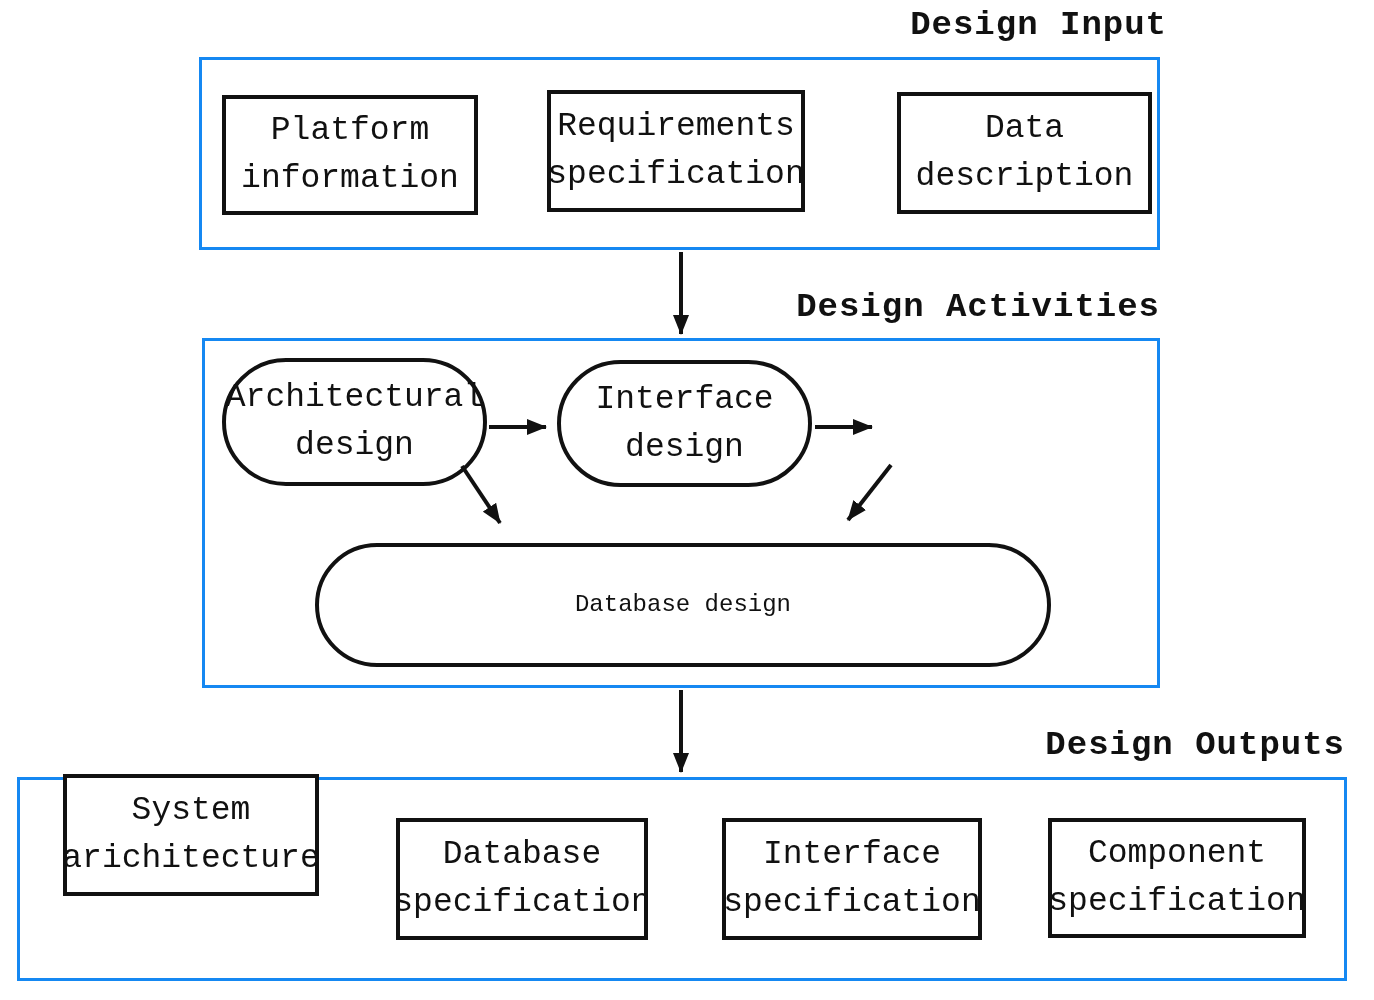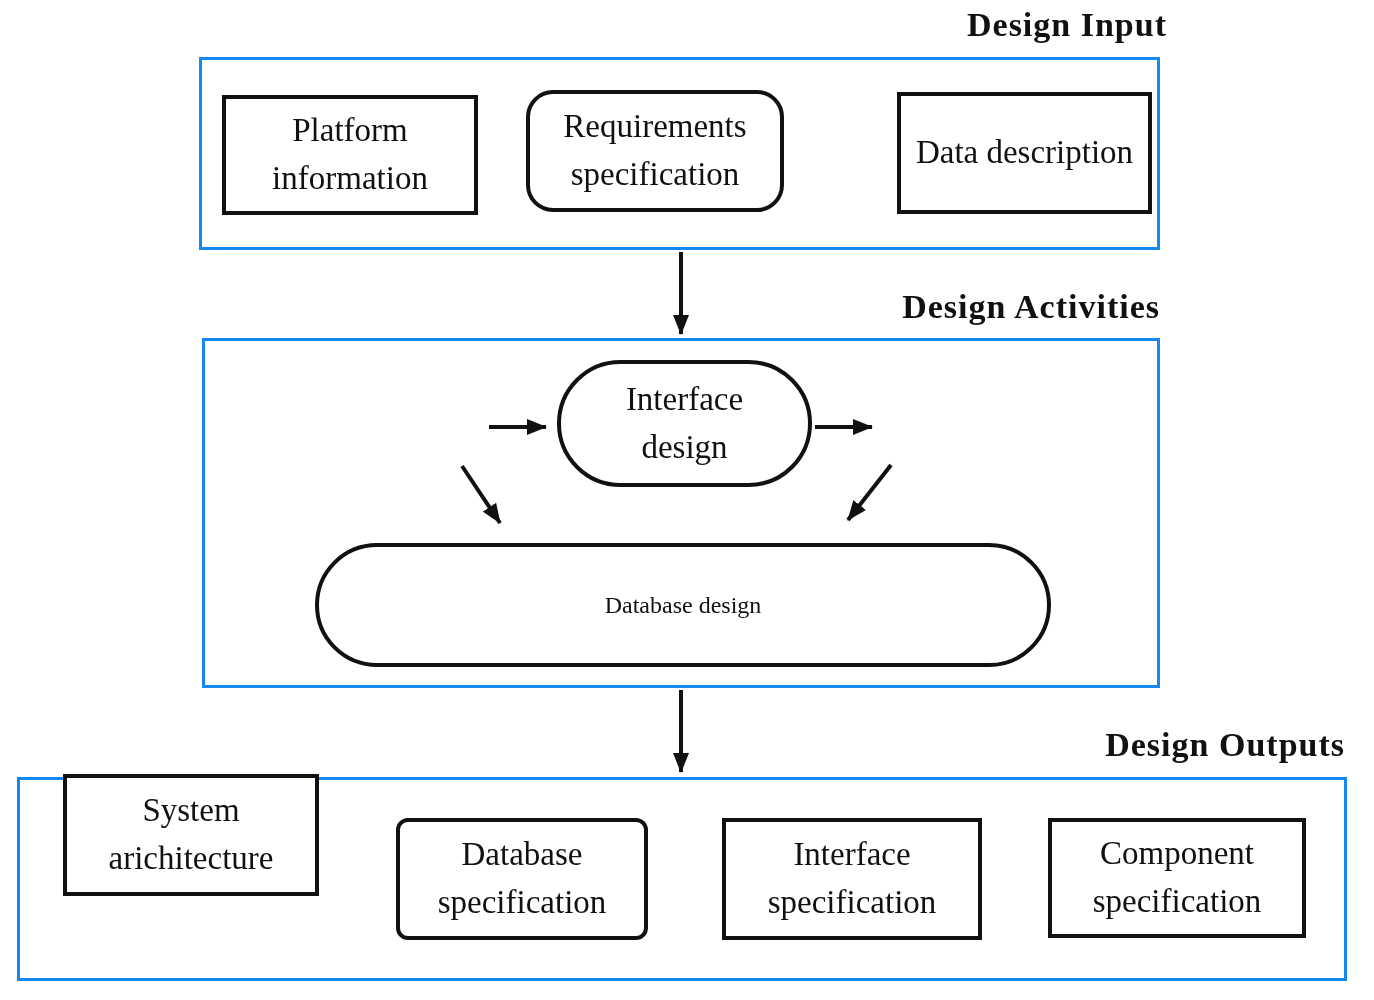--- a/index.html
+++ b/index.html
@@ -1,20 +1,20 @@
 <!DOCTYPE html>
 <html><head>
 <meta charset="utf-8">
 <style>
   html,body{margin:0;padding:0;background:#ffffff;}
   #canvas{
     position:relative;
     width:1374px;height:1000px;
     background:#ffffff;
-    font-family:Liberation Serif, serif;
+    font-family:Liberation Mono, monospace;
     color:#111111;
     overflow:hidden;
   }
   .section{
     position:absolute;
     border:3px solid #1588f2;
     box-sizing:border-box;
     background:transparent;
   }
   #sec-input{left:199px;top:57px;width:961px;height:193px;}
@@ -43,32 +43,32 @@
     justify-content:center;
     text-align:center;
     font-size:33px;
     line-height:1.45;
     padding:0 14px;
   }
   .stadium{border-radius:64px;}
 
   
   #box-platform{left:222px;top:95px;width:256px;height:120px;}
-  #box-requirements{left:526px;top:90px;width:258px;height:122px;border-radius:27px;}
+  #box-requirements{left:547px;top:90px;width:258px;height:122px;}
   #box-data{left:880px;top:92px;width:255px;height:122px;margin-left:17px;}
 
   
   #node-architectural{left:222px;top:358px;width:265px;height:128px;}
   #node-interface{left:557px;top:360px;width:255px;height:127px;padding:10px 30px;}
   #node-component{left:878px;top:362px;width:257px;height:126px;}
   #node-database{left:315px;top:543px;width:736px;height:124px;border-radius:62px;font-size:24px;}
 
   
   #box-sysarch{left:63px;top:774px;width:256px;height:122px;}
-  #box-dbspec{left:396px;top:818px;width:252px;height:122px;border-radius:12px;}
+  #box-dbspec{left:396px;top:818px;width:252px;height:122px;}
   #box-ifspec{left:722px;top:818px;width:260px;height:122px;}
   #box-compspec{left:1048px;top:818px;width:258px;height:120px;}
 
   #arrow-layer{
     position:absolute;left:0;top:0;width:1374px;height:1000px;
     pointer-events:none;
   }
   #arrow-layer line{stroke:#111111;stroke-width:4;}
 </style>
 </head>
@@ -81,20 +81,21 @@
   <div class="section-title" id="title-outputs">Design Outputs</div>
 
   <div class="section" id="sec-input"></div>
   <div class="section" id="sec-activities"></div>
   <div class="section" id="sec-outputs"></div>
 
   <div class="box" id="box-platform">Platform information</div>
   <div class="box" id="box-requirements">Requirements specification</div>
   <div class="box" id="box-data">Data description</div>
 
+  <div class="stadium" id="node-architectural">Architectural design</div>
   <div class="stadium" id="node-interface">Interface design</div>
   <div class="stadium" id="node-database">Database design</div>
 
   <div class="box" id="box-sysarch">System arichitecture</div>
   <div class="box" id="box-dbspec">Database specification</div>
   <div class="box" id="box-ifspec">Interface specification</div>
   <div class="box" id="box-compspec">Component specification</div>
 
   <svg id="arrow-layer" xmlns="http://www.w3.org/2000/svg">
     <defs>

